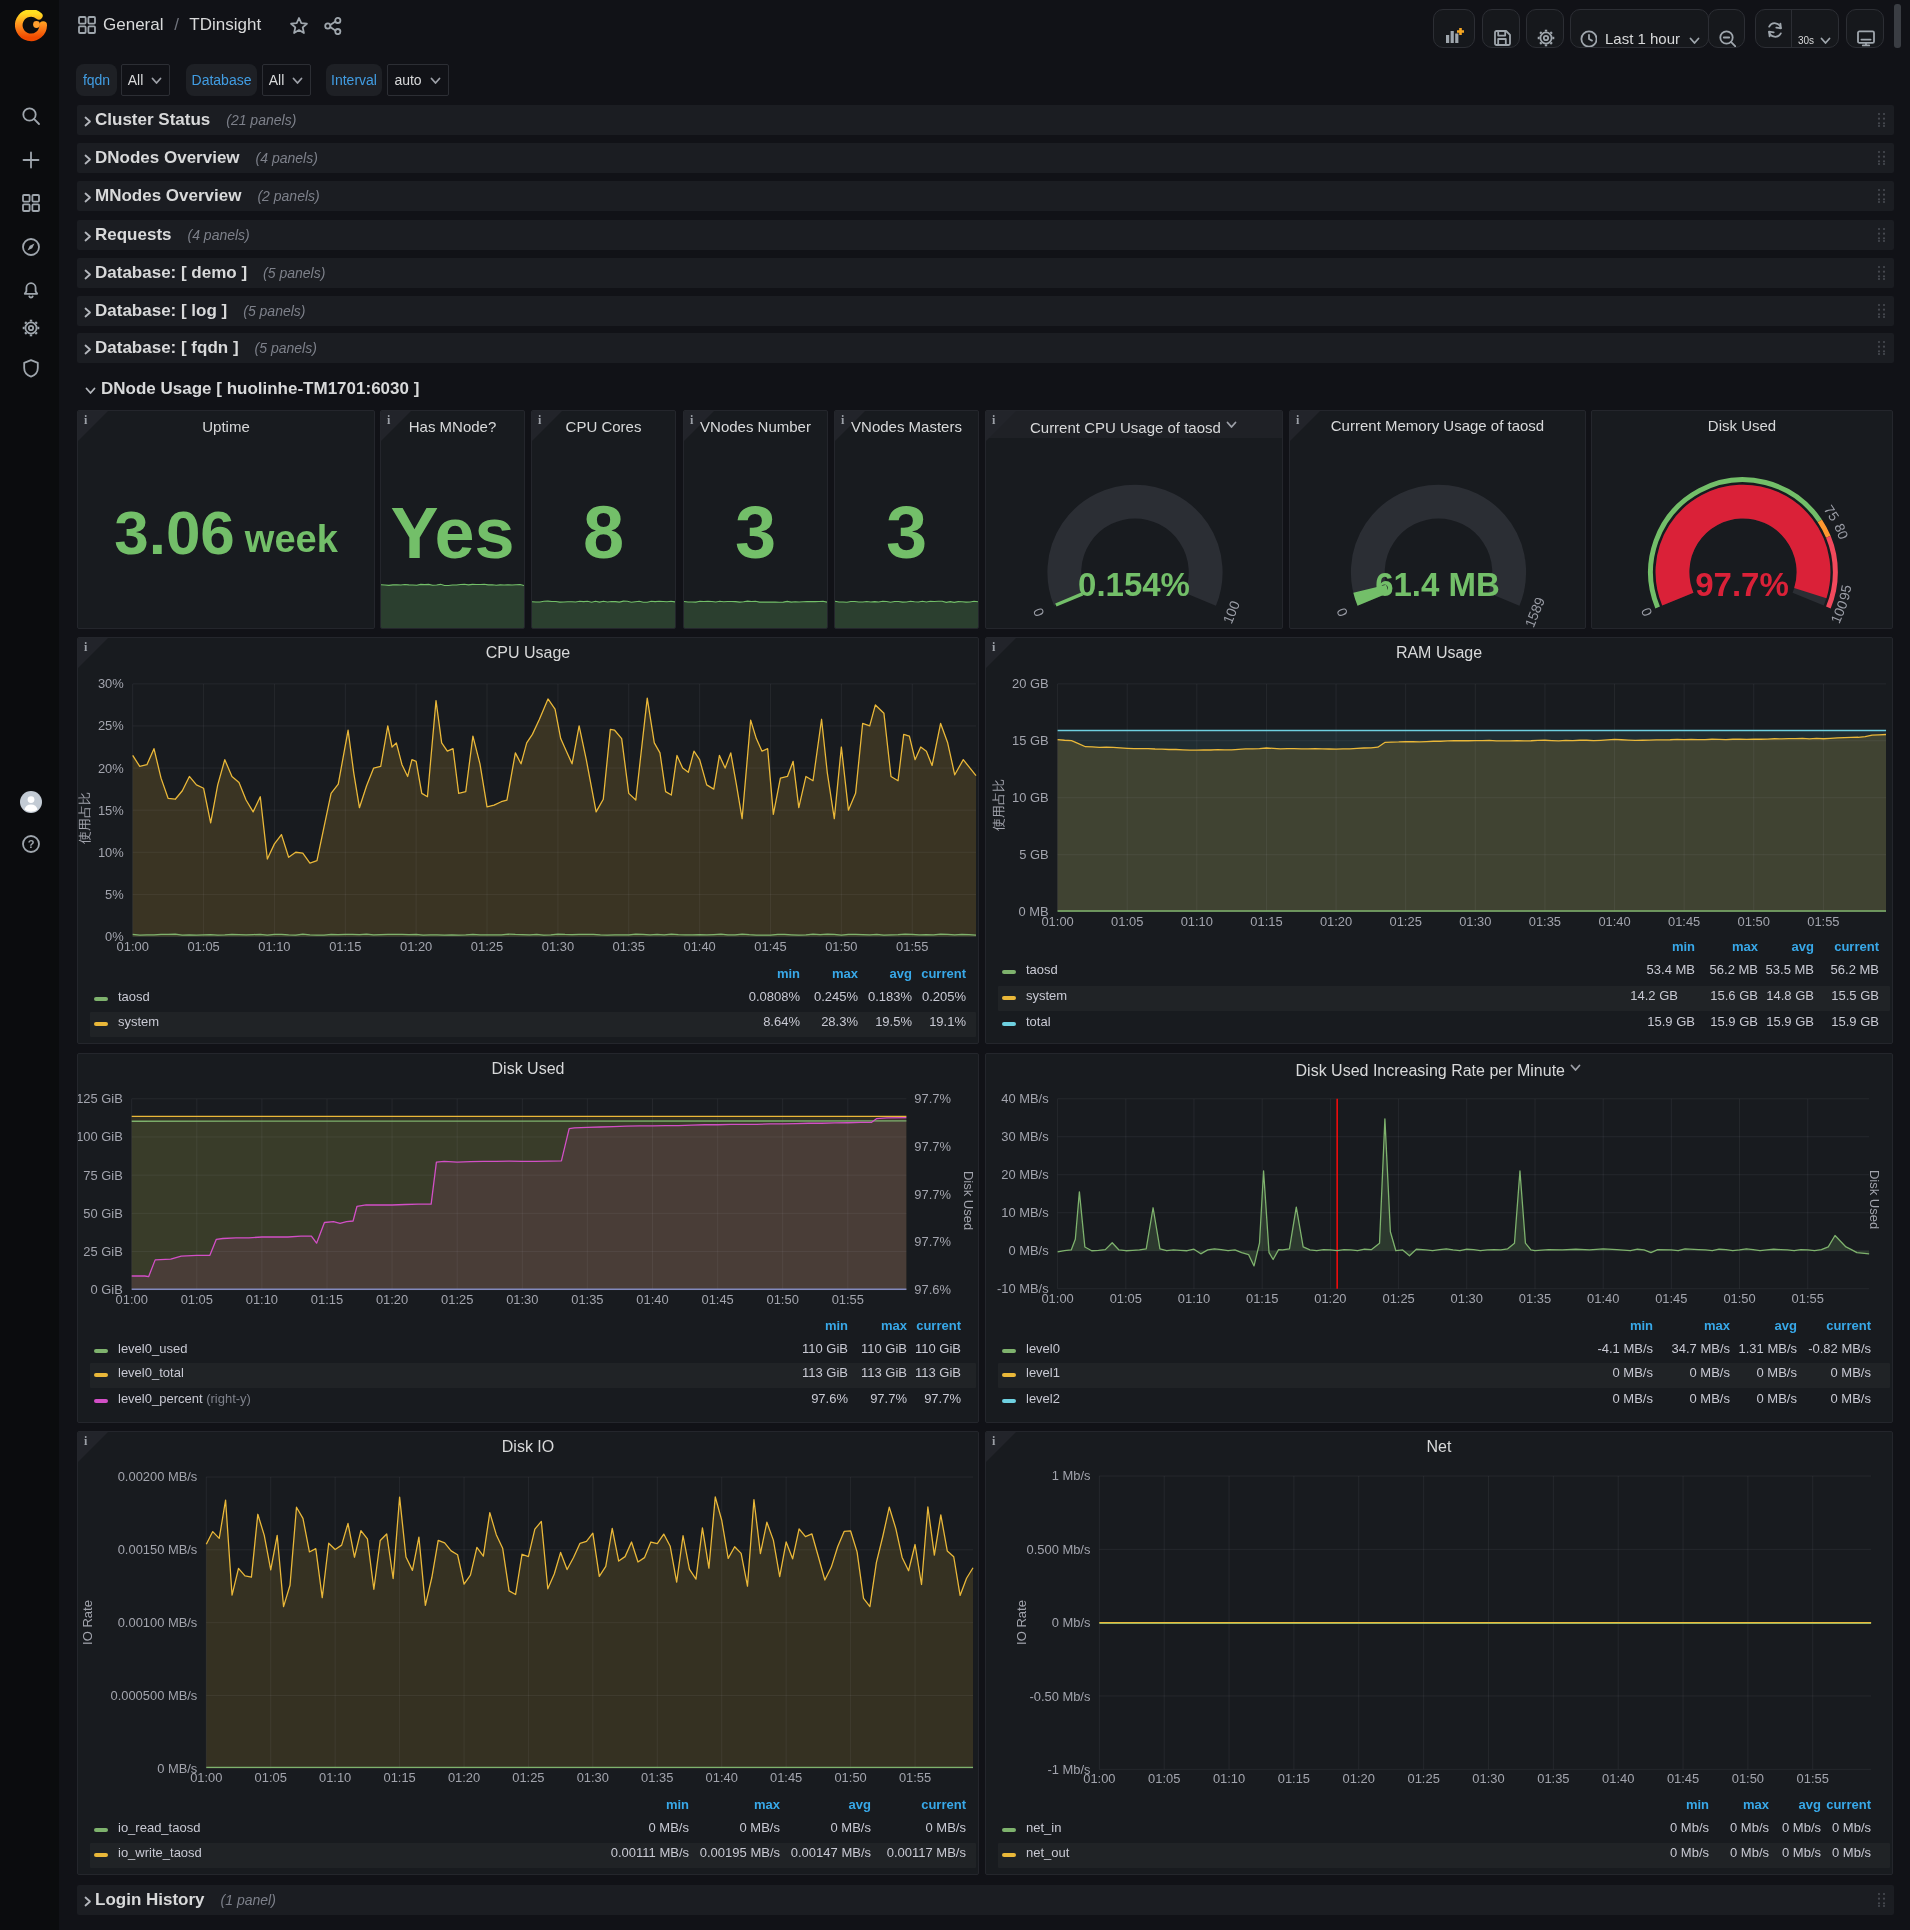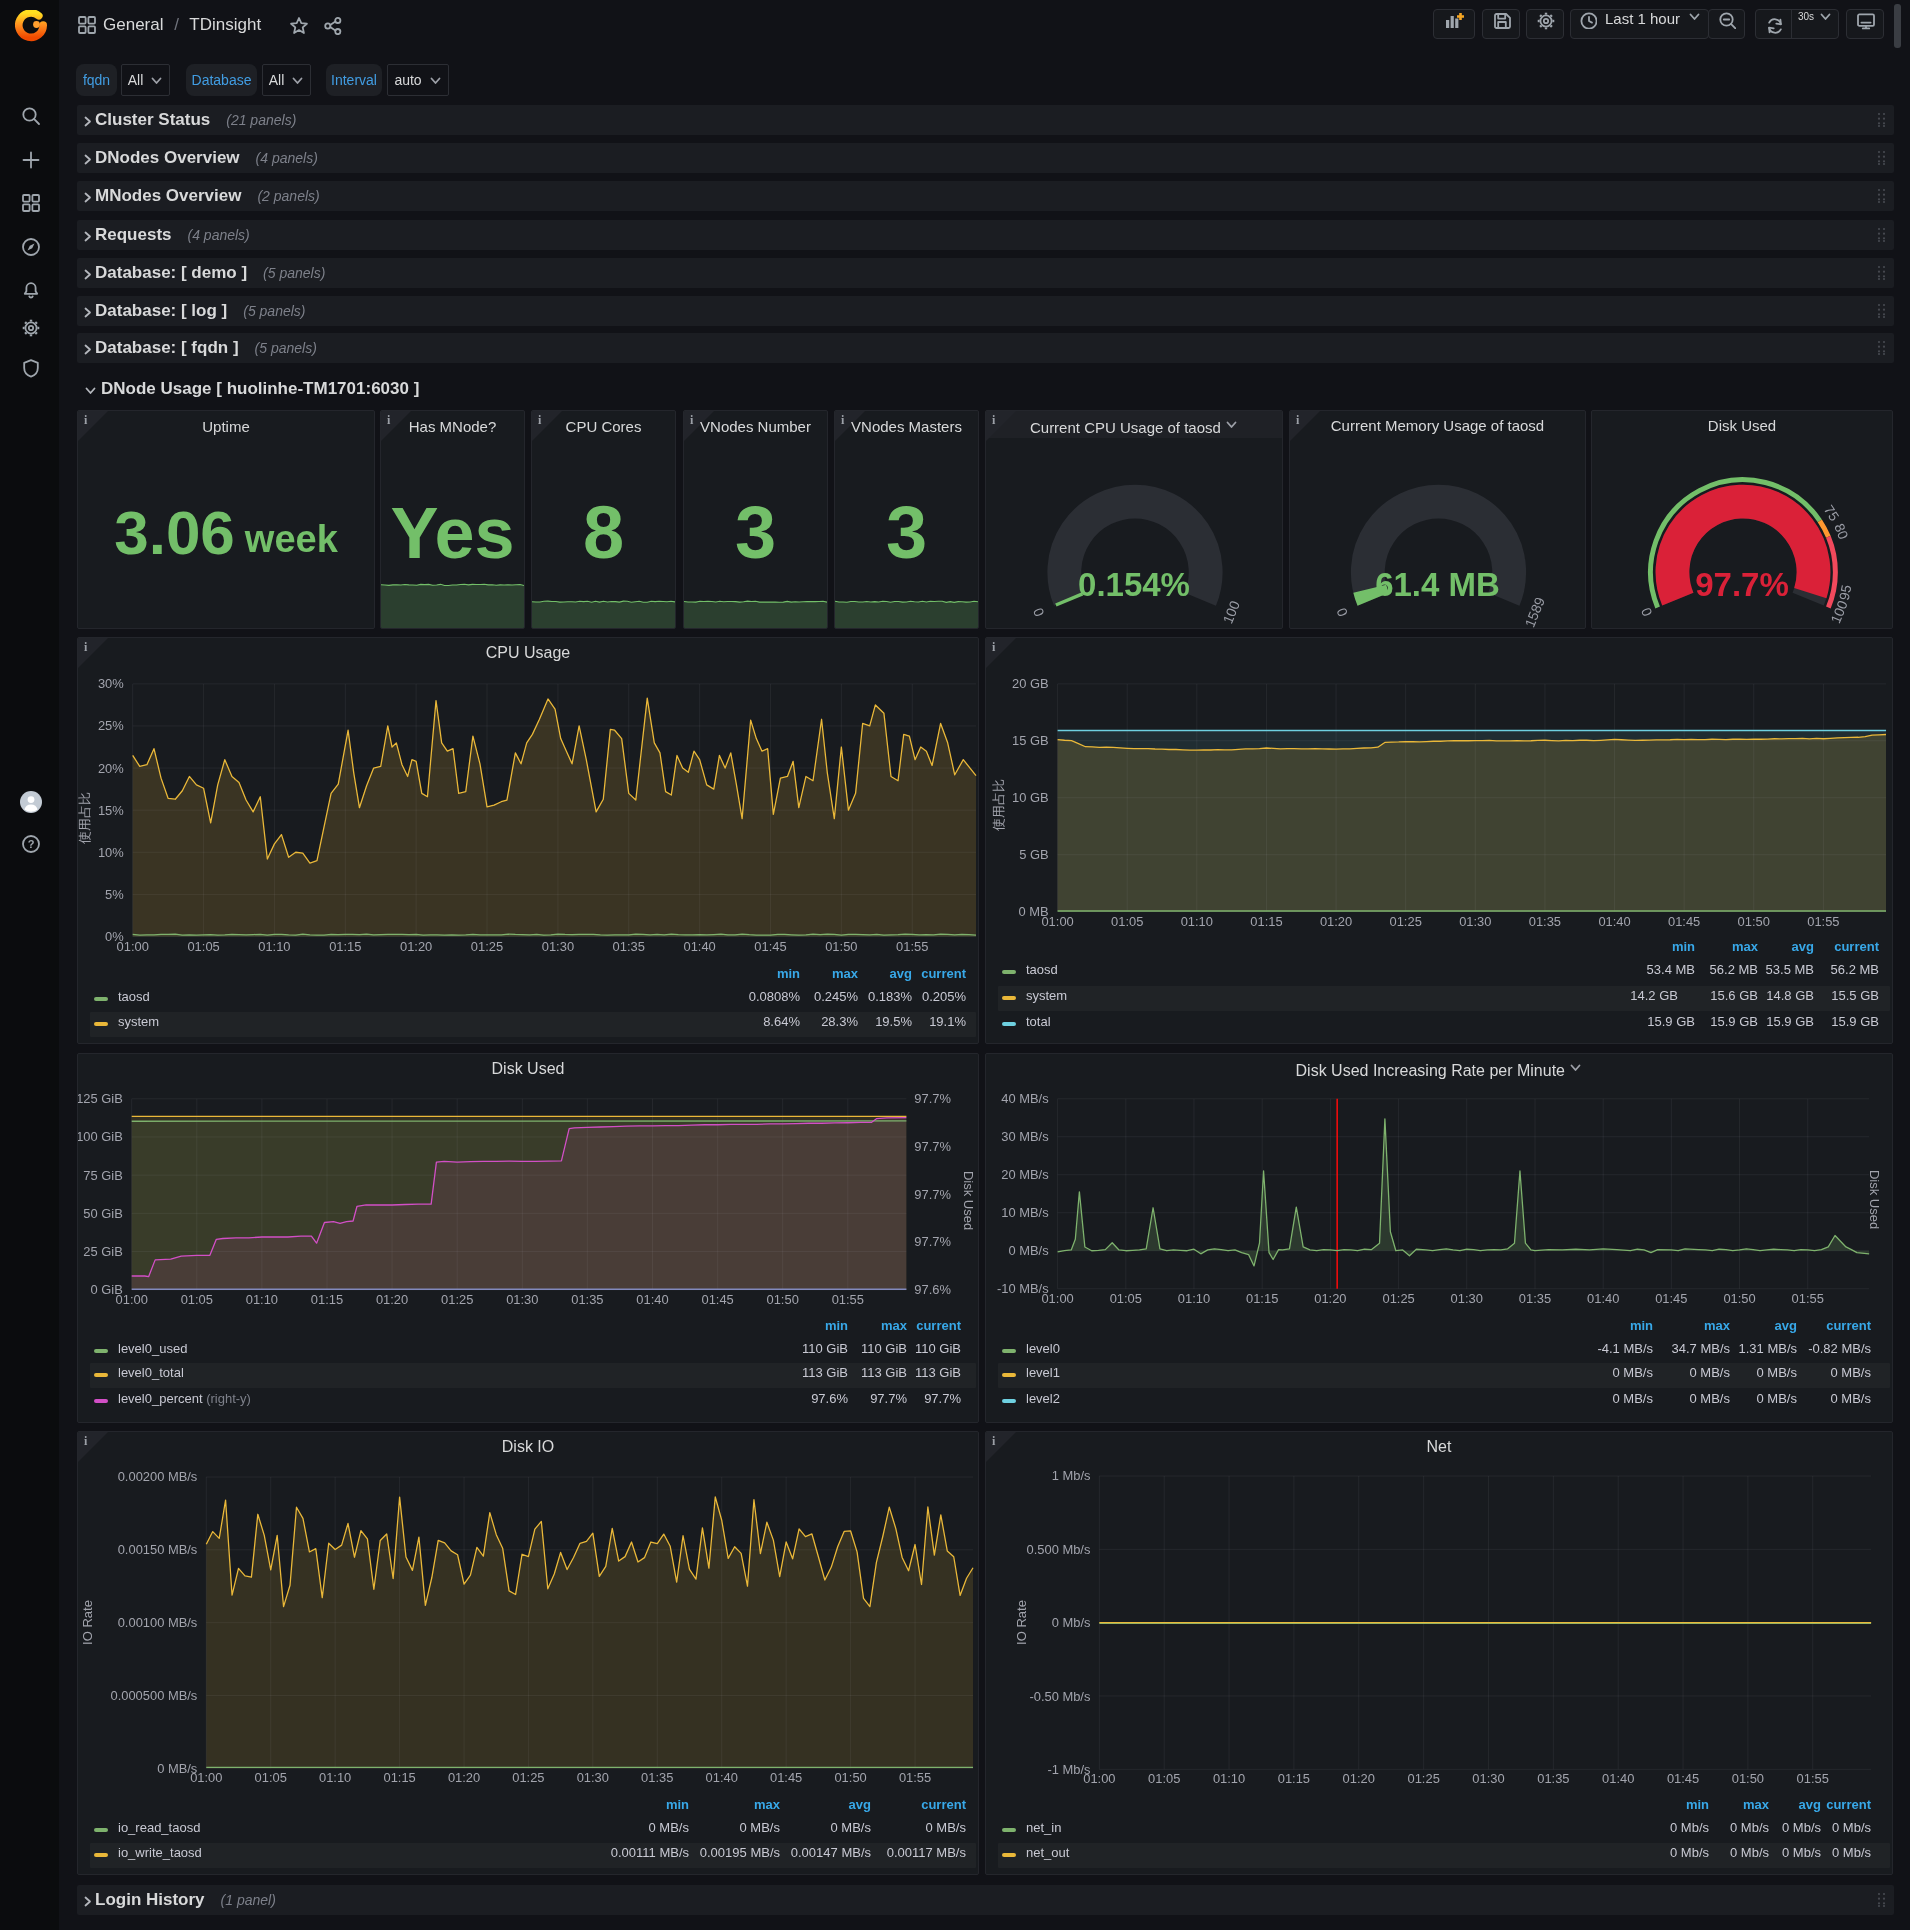--- a/index.html
+++ b/index.html
@@ -6,21 +6,21 @@
 .panel{position:absolute;background:#181b1f;border:1px solid #24262c;border-radius:2px}
 .ptitle{position:absolute;left:0;right:0;text-align:center;font-size:16px;font-weight:500;color:#d8d9da;white-space:nowrap}
 .stitle{position:absolute;left:0;right:0;text-align:center;font-size:15px;font-weight:500;color:#d8d9da;white-space:nowrap}
 .rowbar{position:absolute;left:77px;width:1817px;height:30px;background:#1b1d22;border-radius:2px;display:flex;align-items:center}
 .rowbar .chev{margin-left:4px;width:13px;height:13px}
 .rowbar .t{margin-left:1px;font-size:17px;font-weight:700;color:#d8d9da}
 .rowbar .c{margin-left:16px;font-size:14px;font-style:italic;color:#7d808a}
 .dots{position:absolute;right:8px;top:7px;width:9px;height:16px;opacity:.55}
 .corner{position:absolute;left:0;top:0;width:0;height:0;border-left:30px solid #22242a;border-bottom:30px solid transparent}
 .cornerI{position:absolute;left:6px;top:2px;font-size:12px;font-weight:700;color:#9da1a8;font-family:"Liberation Serif",serif}
-.navbtn{position:absolute;top:9px;height:30px;background:#16181c;border:1px solid #2c2e34;border-radius:4px;display:flex;align-items:flex-start;justify-content:center;color:#d8d9da}
+.navbtn{position:absolute;top:9px;height:39px;background:#16181c;border:1px solid #2c2e34;border-radius:10px;display:flex;align-items:flex-end;justify-content:center;color:#d8d9da}
 .legrow{position:absolute;font-size:13px;color:#c8c9d3;white-space:nowrap}
 .sw{position:absolute;width:14px;height:4px;border-radius:2px;top:8px}
 .legv{position:absolute;text-align:right;top:0}
 .lbl{position:absolute;font-size:14px;color:#419de3;font-weight:500;background:#1e2025;border-radius:8px;display:flex;align-items:center;justify-content:center}
 .drop{position:absolute;font-size:14px;color:#d8d9da;border:1px solid #2c2e34;border-radius:2px;display:flex;align-items:center;justify-content:center;gap:7px}
 </style></head><body>
 <div class="abs" style="left:0;top:0;width:59px;height:1930px;background:#0b0c0e"></div>
 <div class="abs" style="left:15px;top:10px;width:32px;height:32px"><svg width="32" height="32" viewBox="0 0 32 32" style="">
       <defs>
         <linearGradient id="glg" x1="0" y1="0" x2="0" y2="1">
@@ -470,20 +470,21 @@
       <span class="legv" style="right:180px">8.64%</span>
       <span class="legv" style="right:122px">28.3%</span>
       <span class="legv" style="right:68px">19.5%</span>
       <span class="legv" style="right:14px">19.1%</span>
     </div>
   </div>
 <div class="abs" style="left:85px;top:809px;transform:rotate(-90deg);transform-origin:center;font-size:13px;color:#a2a4ad;width:60px;margin-left:-30px;text-align:center">使用占比</div>
 <div class="panel" style="left:985px;top:637px;width:908px;height:407px;overflow:hidden">
     <div class="corner"></div>
     <div class="cornerI">i</div>
+    <div class="ptitle" style="top:6px">RAM Usage</div>
     <svg width="906" height="405" style="position:absolute;left:0;top:0" viewBox="0 0 911 407">
       <polygon points="72.0,275.0 72.0,92.9 905.0,92.9 905.0,275.0" fill="rgba(110,208,224,0.10)"></polygon>
       <polygon points="72.0,275.0 72.0,102.0 79.0,102.7 86.0,103.1 93.0,106.1 100.0,109.2 107.0,109.3 114.0,109.8 121.0,109.6 128.0,109.9 135.0,110.3 142.0,110.8 149.0,111.2 156.0,111.1 163.0,111.1 170.0,111.5 177.0,111.6 184.0,112.0 191.0,112.0 198.0,112.3 205.0,112.7 212.0,112.7 219.0,112.5 226.0,112.5 233.0,112.2 240.0,112.4 247.0,112.3 254.0,111.8 261.0,111.4 268.0,111.4 275.0,111.1 282.0,110.5 289.0,110.9 296.0,111.3 303.0,111.1 310.0,111.2 317.0,111.3 324.0,111.3 331.0,111.2 338.0,111.4 345.0,111.5 352.0,111.7 359.0,111.3 366.0,111.4 373.0,110.8 380.0,110.5 387.0,110.3 394.0,109.7 401.0,104.9 408.0,104.5 415.0,104.4 422.0,104.0 429.0,104.2 436.0,104.4 443.0,104.0 450.0,103.7 457.0,103.7 464.0,103.4 471.0,103.2 478.0,103.1 485.0,103.2 492.0,103.1 499.0,103.1 506.0,102.8 513.0,103.3 520.0,103.3 527.0,103.3 534.0,103.1 541.0,103.3 548.0,103.2 555.0,102.9 562.0,102.7 569.0,103.1 576.0,103.4 583.0,102.9 590.0,103.0 597.0,102.7 604.0,102.7 611.0,103.1 618.0,102.8 625.0,102.4 632.0,101.9 639.0,102.2 646.0,102.5 653.0,102.8 660.0,102.7 667.0,102.6 674.0,102.4 681.0,102.4 688.0,102.2 695.0,101.8 702.0,102.0 709.0,101.9 716.0,102.1 723.0,102.0 730.0,101.7 737.0,101.8 744.0,102.1 751.0,101.7 758.0,101.7 765.0,101.8 772.0,101.7 779.0,101.7 786.0,101.5 793.0,101.2 800.0,101.4 807.0,101.0 814.0,101.0 821.0,100.9 828.0,101.3 835.0,100.9 842.0,101.2 849.0,100.8 856.0,100.3 863.0,100.0 870.0,99.9 877.0,99.7 884.0,99.1 891.0,97.6 898.0,97.2 905.0,96.9 905.0,275.0" fill="rgba(234,184,57,0.16)"></polygon>
       <line x1="72" y1="275.0" x2="905" y2="275.0" stroke="rgba(204,204,220,0.08)" stroke-width="1"></line>
       <text x="63" y="279.5" fill="#a2a4ad" font-size="13" text-anchor="end" font-family="Liberation Sans,sans-serif">0 MB</text>
       <line x1="72" y1="217.8" x2="905" y2="217.8" stroke="rgba(204,204,220,0.08)" stroke-width="1"></line>
       <text x="63" y="222.2" fill="#a2a4ad" font-size="13" text-anchor="end" font-family="Liberation Sans,sans-serif">5 GB</text>
       <line x1="72" y1="160.5" x2="905" y2="160.5" stroke="rgba(204,204,220,0.08)" stroke-width="1"></line>
       <text x="63" y="165.0" fill="#a2a4ad" font-size="13" text-anchor="end" font-family="Liberation Sans,sans-serif">10 GB</text>
       <line x1="72" y1="103.2" x2="905" y2="103.2" stroke="rgba(204,204,220,0.08)" stroke-width="1"></line>

